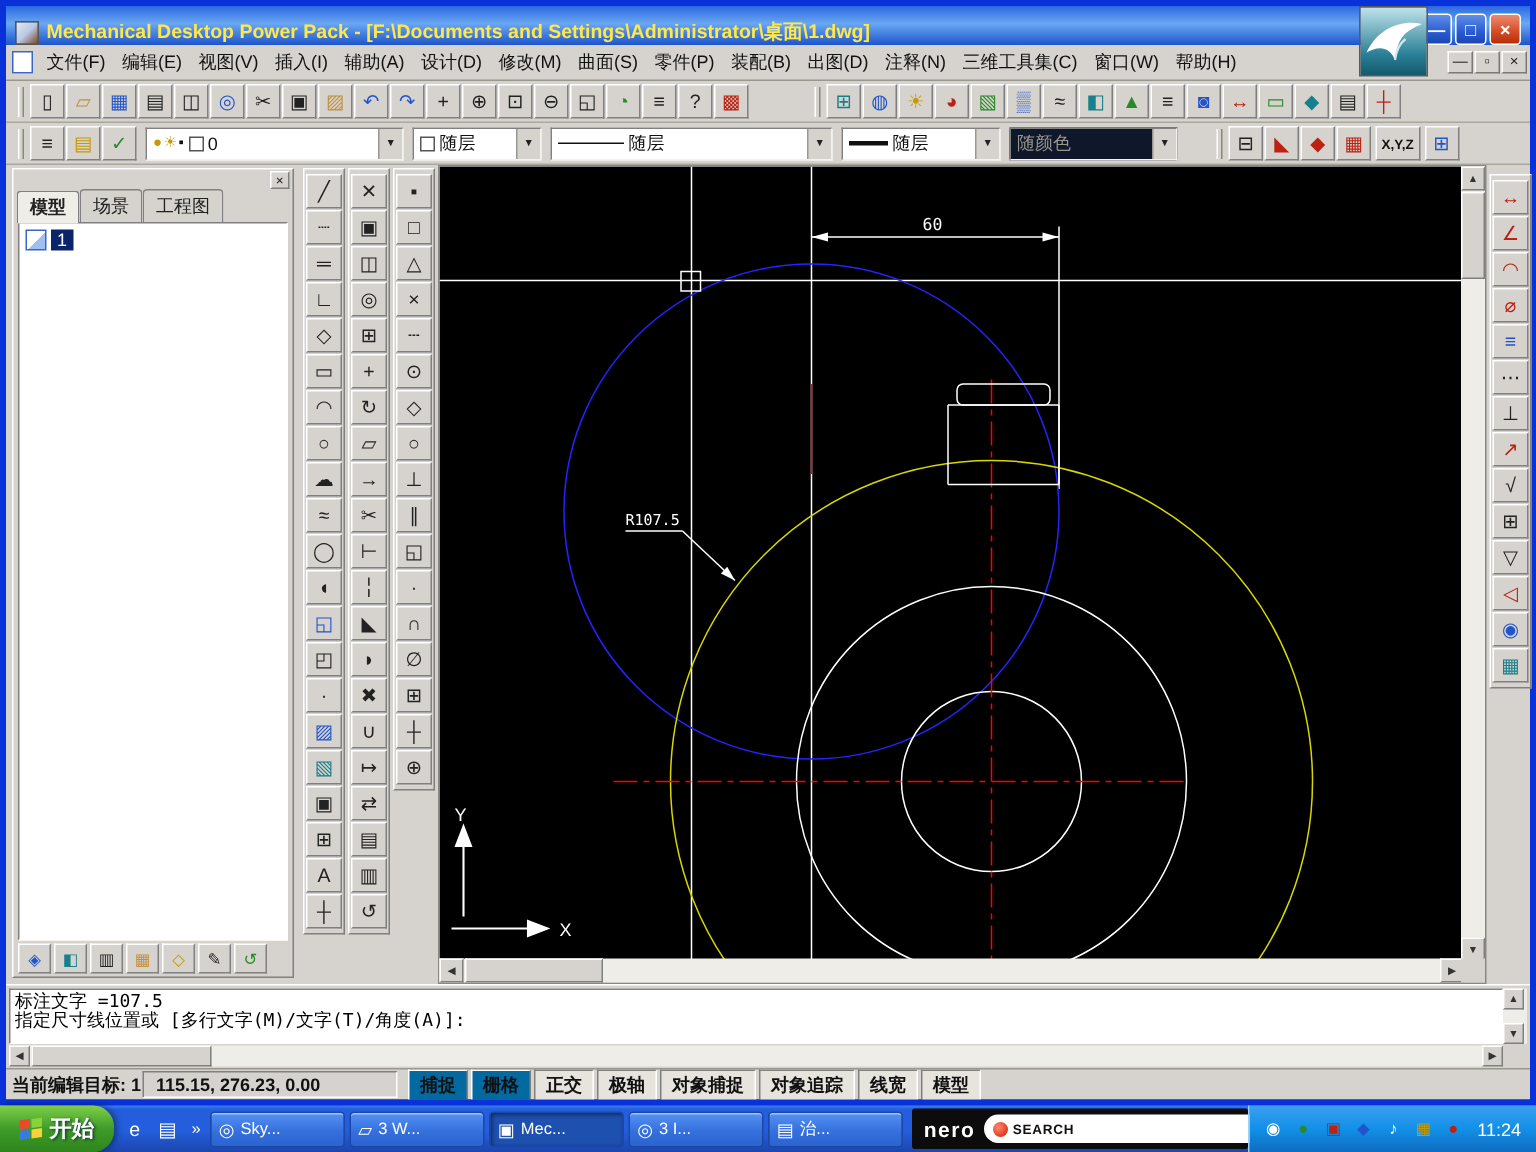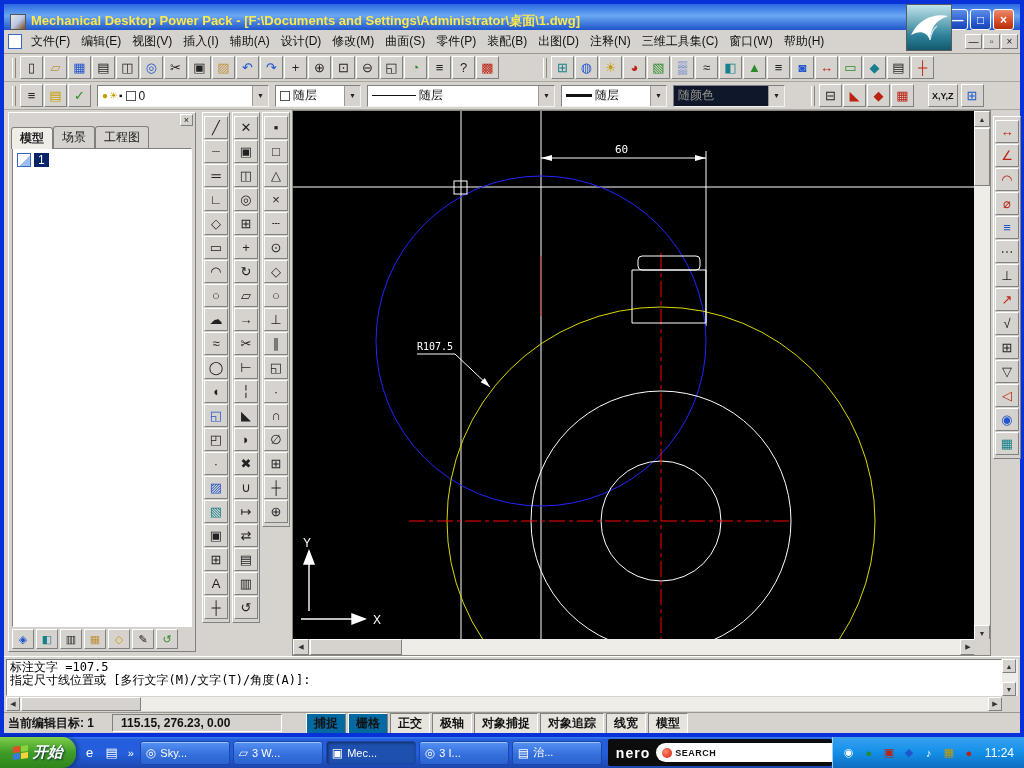--- a/index.html
+++ b/index.html
@@ -80,32 +80,32 @@
 
   
   #command-window{left:4px;top:656px;width:1016px;height:56px;background:#d6d3ce;border-top:1px solid #fff}
   #cmd-text{position:absolute;left:2px;top:2px;right:18px;bottom:16px;background:#fff;border:1px solid;border-color:#808080 #fff #fff #808080;font-family:"DejaVu Sans Mono","Liberation Mono",monospace;font-size:12px;color:#000;padding:1px 3px;overflow:hidden}
   .cmd-line{line-height:13px;white-space:pre}
   #cmd-vsb{position:absolute;right:2px;top:2px;width:16px;bottom:16px;background:#efede8;display:flex;flex-direction:column;justify-content:space-between}
   #cmd-hsb{position:absolute;left:2px;right:18px;bottom:1px;height:14px;background:#efede8;display:flex}
   #cmd-hsb .sb-btn,#cmd-vsb .sb-btn{width:14px;height:14px}
 
   
-  #statusbar{left:4px;top:712px;width:1016px;height:21px;background:#d6d3ce;display:flex;align-items:center;gap:18px;padding:0 4px;border-top:1px solid #9a978f}
+  #statusbar{left:4px;top:712px;width:1016px;height:21px;background:#d6d3ce;display:flex;align-items:center;gap:1px;padding:0 4px;border-top:1px solid #9a978f}
   .sb-label{font-weight:bold;font-size:12px;color:#111;white-space:nowrap}
   .sb-coords{min-width:170px;padding:1px 8px;background:#d6d3ce;border:1px solid;border-color:#808080 #fff #fff #808080;font-weight:bold;font-size:12px;color:#111;white-space:nowrap}
   .sb-toggles{display:flex;gap:2px;margin-left:6px}
   .sbtn{border:1px solid;border-color:#fff #808080 #808080 #fff;padding:1px 7px;font-weight:bold;font-size:12px;background:#0369a1;color:#111;white-space:nowrap}
   .sbtn.pressed{border-color:#808080 #fff #fff #808080;background:#e7e4dd}
 
   #win-bottom{left:0;top:733px;width:1024px;height:4px;background:#0831d9}
 
   
   #taskbar{left:0;top:737px;width:1024px;height:31px;background:linear-gradient(180deg,#3a80f0 0%,#245edc 8%,#245edc 55%,#1c46ae 100%);display:flex;align-items:center}
-  #start-button{height:31px;width:82px;border:none;border-radius:0 14px 14px 0;background:linear-gradient(180deg,#7fce49 0%,#3f9c28 50%,#2e851c 100%);color:#fff;font-size:15px;font-weight:bold;font-style:italic;display:flex;align-items:center;justify-content:center;gap:5px;text-shadow:1px 1px 2px #133;box-shadow:2px 0 4px rgba(0,0,0,.4)}
+  #start-button{height:31px;width:82px;border:none;border-radius:0 14px 14px 0;background:linear-gradient(180deg,#7fce49 0%,#3f9c28 50%,#2e851c 100%);color:#fff;font-size:15px;font-weight:bold;display:flex;align-items:center;justify-content:center;gap:5px;text-shadow:1px 1px 2px #133;box-shadow:2px 0 4px rgba(0,0,0,.4)}
   .flag{display:grid;grid-template-columns:7px 7px;grid-template-rows:6px 6px;gap:1px;transform:skewY(-8deg)}
   .flag i{display:block}
   .flag i:nth-child(1){background:#e84a2a}.flag i:nth-child(2){background:#8ad13a}
   .flag i:nth-child(3){background:#3a7ae0}.flag i:nth-child(4){background:#f7d23a}
   #quick-launch{display:flex;align-items:center;gap:2px;padding:0 4px}
   .ql-btn{width:20px;height:20px;background:transparent;border:none;color:#fff;font-size:13px;display:flex;align-items:center;justify-content:center}
   .ql-overflow{color:#fff;font-size:11px;padding:0 2px}
   #task-buttons{display:flex;align-items:center;gap:3px;padding-left:4px}
   .task-btn{width:90px;height:24px;border:1px solid #1b47a8;border-radius:3px;background:linear-gradient(180deg,#5592f4,#3570dd 55%,#2b63cf);color:#fff;font-size:11px;display:flex;align-items:center;gap:4px;padding:0 5px;overflow:hidden;white-space:nowrap;box-shadow:inset 0 1px 0 rgba(255,255,255,.45)}
   .task-btn.active{background:#1e50b0;box-shadow:inset 1px 1px 3px rgba(0,0,0,.5)}
@@ -341,21 +341,21 @@
         <button class="tbtn">
           <span class="glyph c-red">◣</span>
         </button>
         <button class="tbtn">
           <span class="glyph c-red">◆</span>
         </button>
         <button class="tbtn">
           <span class="glyph c-red">▦</span>
         </button>
       </div>
-    <button class="xyz-btn" style="margin-left:14px">X,Y,Z</button>
+    <button class="xyz-btn" style="margin-left:3px">X,Y,Z</button>
     <div class="tbgroup" style="margin-left:3px">
 
     <button class="tbtn">
           <span class="glyph c-blue">⊞</span>
         </button>
       </div>
   </div>
 
   <div id="workarea-bg" class="abs"></div>
 

